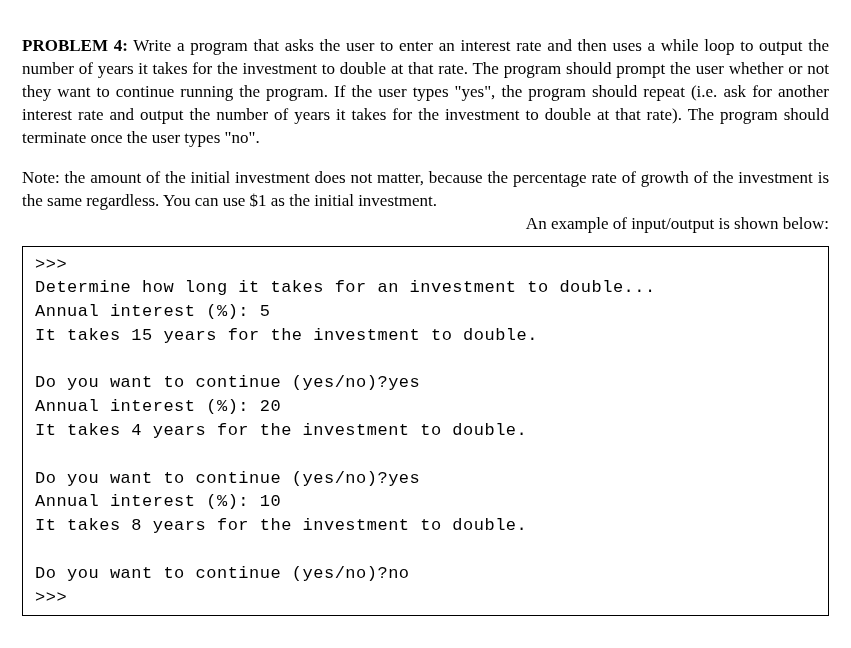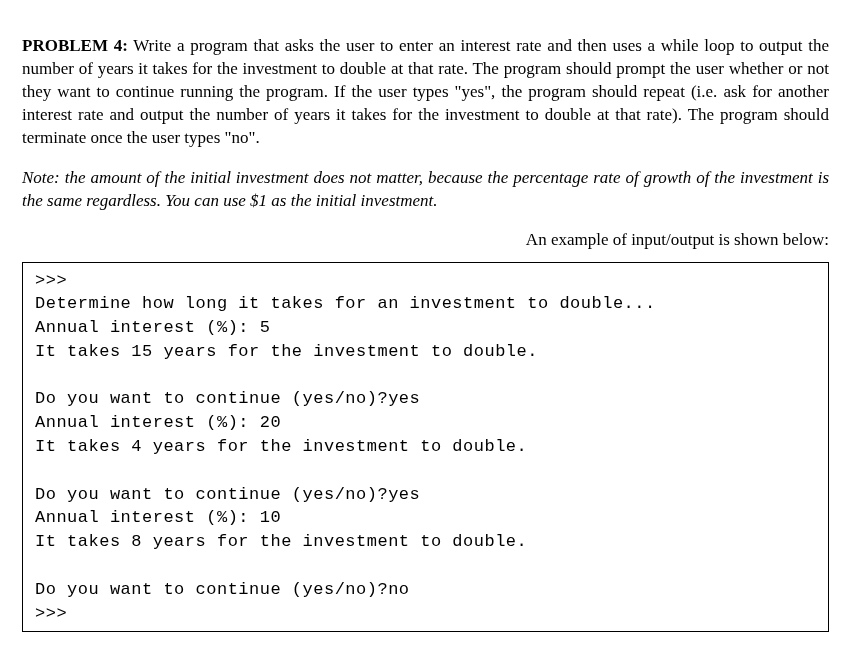--- a/index.html
+++ b/index.html
@@ -14,23 +14,22 @@
       box-sizing: border-box;
     }
     .problem-text {
       text-align: justify;
       margin-bottom: 14px;
     }
     .problem-label {
       font-weight: bold;
     }
     .note {
-      font-style: italic;
       text-align: justify;
-      margin-bottom: 16px;
+      margin-bottom: 0;
     }
     .example-intro {
       margin-top: 0;
       margin-bottom: 10px;
       text-align: right;
     }
     .code-box {
       border: 1px solid #000;
       padding: 6px 12px;
       font-family: "Courier New", "Nimbus Mono", monospace;

